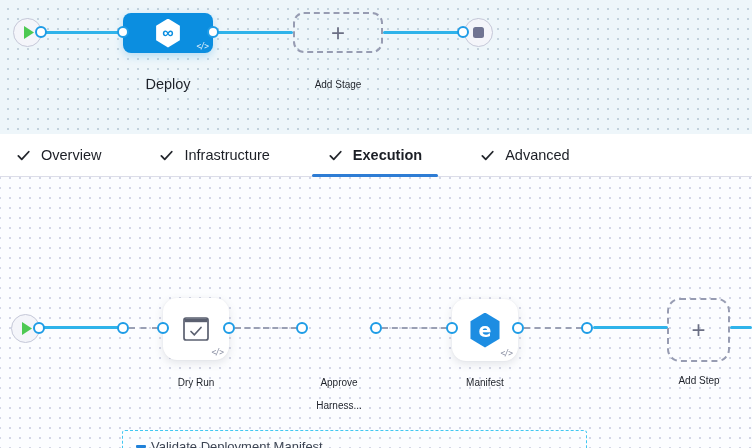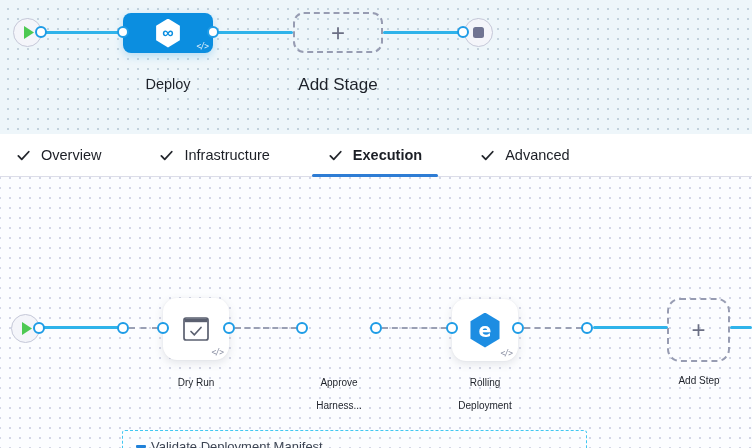--- a/index.html
+++ b/index.html
@@ -102,21 +102,21 @@
     <div class="add-box" style="left:293px; top:12px; width:90px; height:41px;">
       <span>+</span>
     </div>
 
     <div class="port" style="left:457px; top:26px;"></div>
     <div class="circle-node" style="left:464px; top:18px;">
       <div class="stop-square"></div>
     </div>
 
     <div class="node-label" style="left:118px; top:73px; width:100px; font-size:14.5px;">Deploy</div>
-    <div class="node-label" style="left:288px; top:73px; width:100px; font-size:17px;">Add Stage</div>
+    <div class="node-label" style="left:288px; top:73px; width:100px; font-size:10px;">Add Stage</div>
   </section>
 
   <nav class="tabbar">
     <button class="tab">
       <svg width="15" height="15" viewBox="0 0 16 16">
           <path d="M2.5 8.5l3.6 3.6L13.6 4" stroke="#23262c" stroke-width="1.9" fill="none" stroke-linecap="round" stroke-linejoin="round"></path>
         </svg>
       <span class="lbl">Overview</span>
     </button>
     <button class="tab">
@@ -192,19 +192,18 @@
     <div class="add-box" style="left:667px; top:121px; width:63px; height:64px; border-radius:13px;">
       <span>+</span>
     </div>
 
     <div class="node-label" style="left:156px; top:194px; width:80px;">Dry Run</div>
     <div class="node-label" style="left:294px; top:194px; width:90px;">
       <div>Approve</div>
       <div>Harness...</div>
     </div>
     <div class="node-label" style="left:435px; top:194px; width:100px;">
-      <div>Rolling</div>
-      <div>Deployment</div>
+      <div>Manifest</div>
     </div>
     <div class="node-label" style="left:662px; top:192px; width:74px;">Add Step</div>
   </section>
 
 </div>
 
 </body></html>

